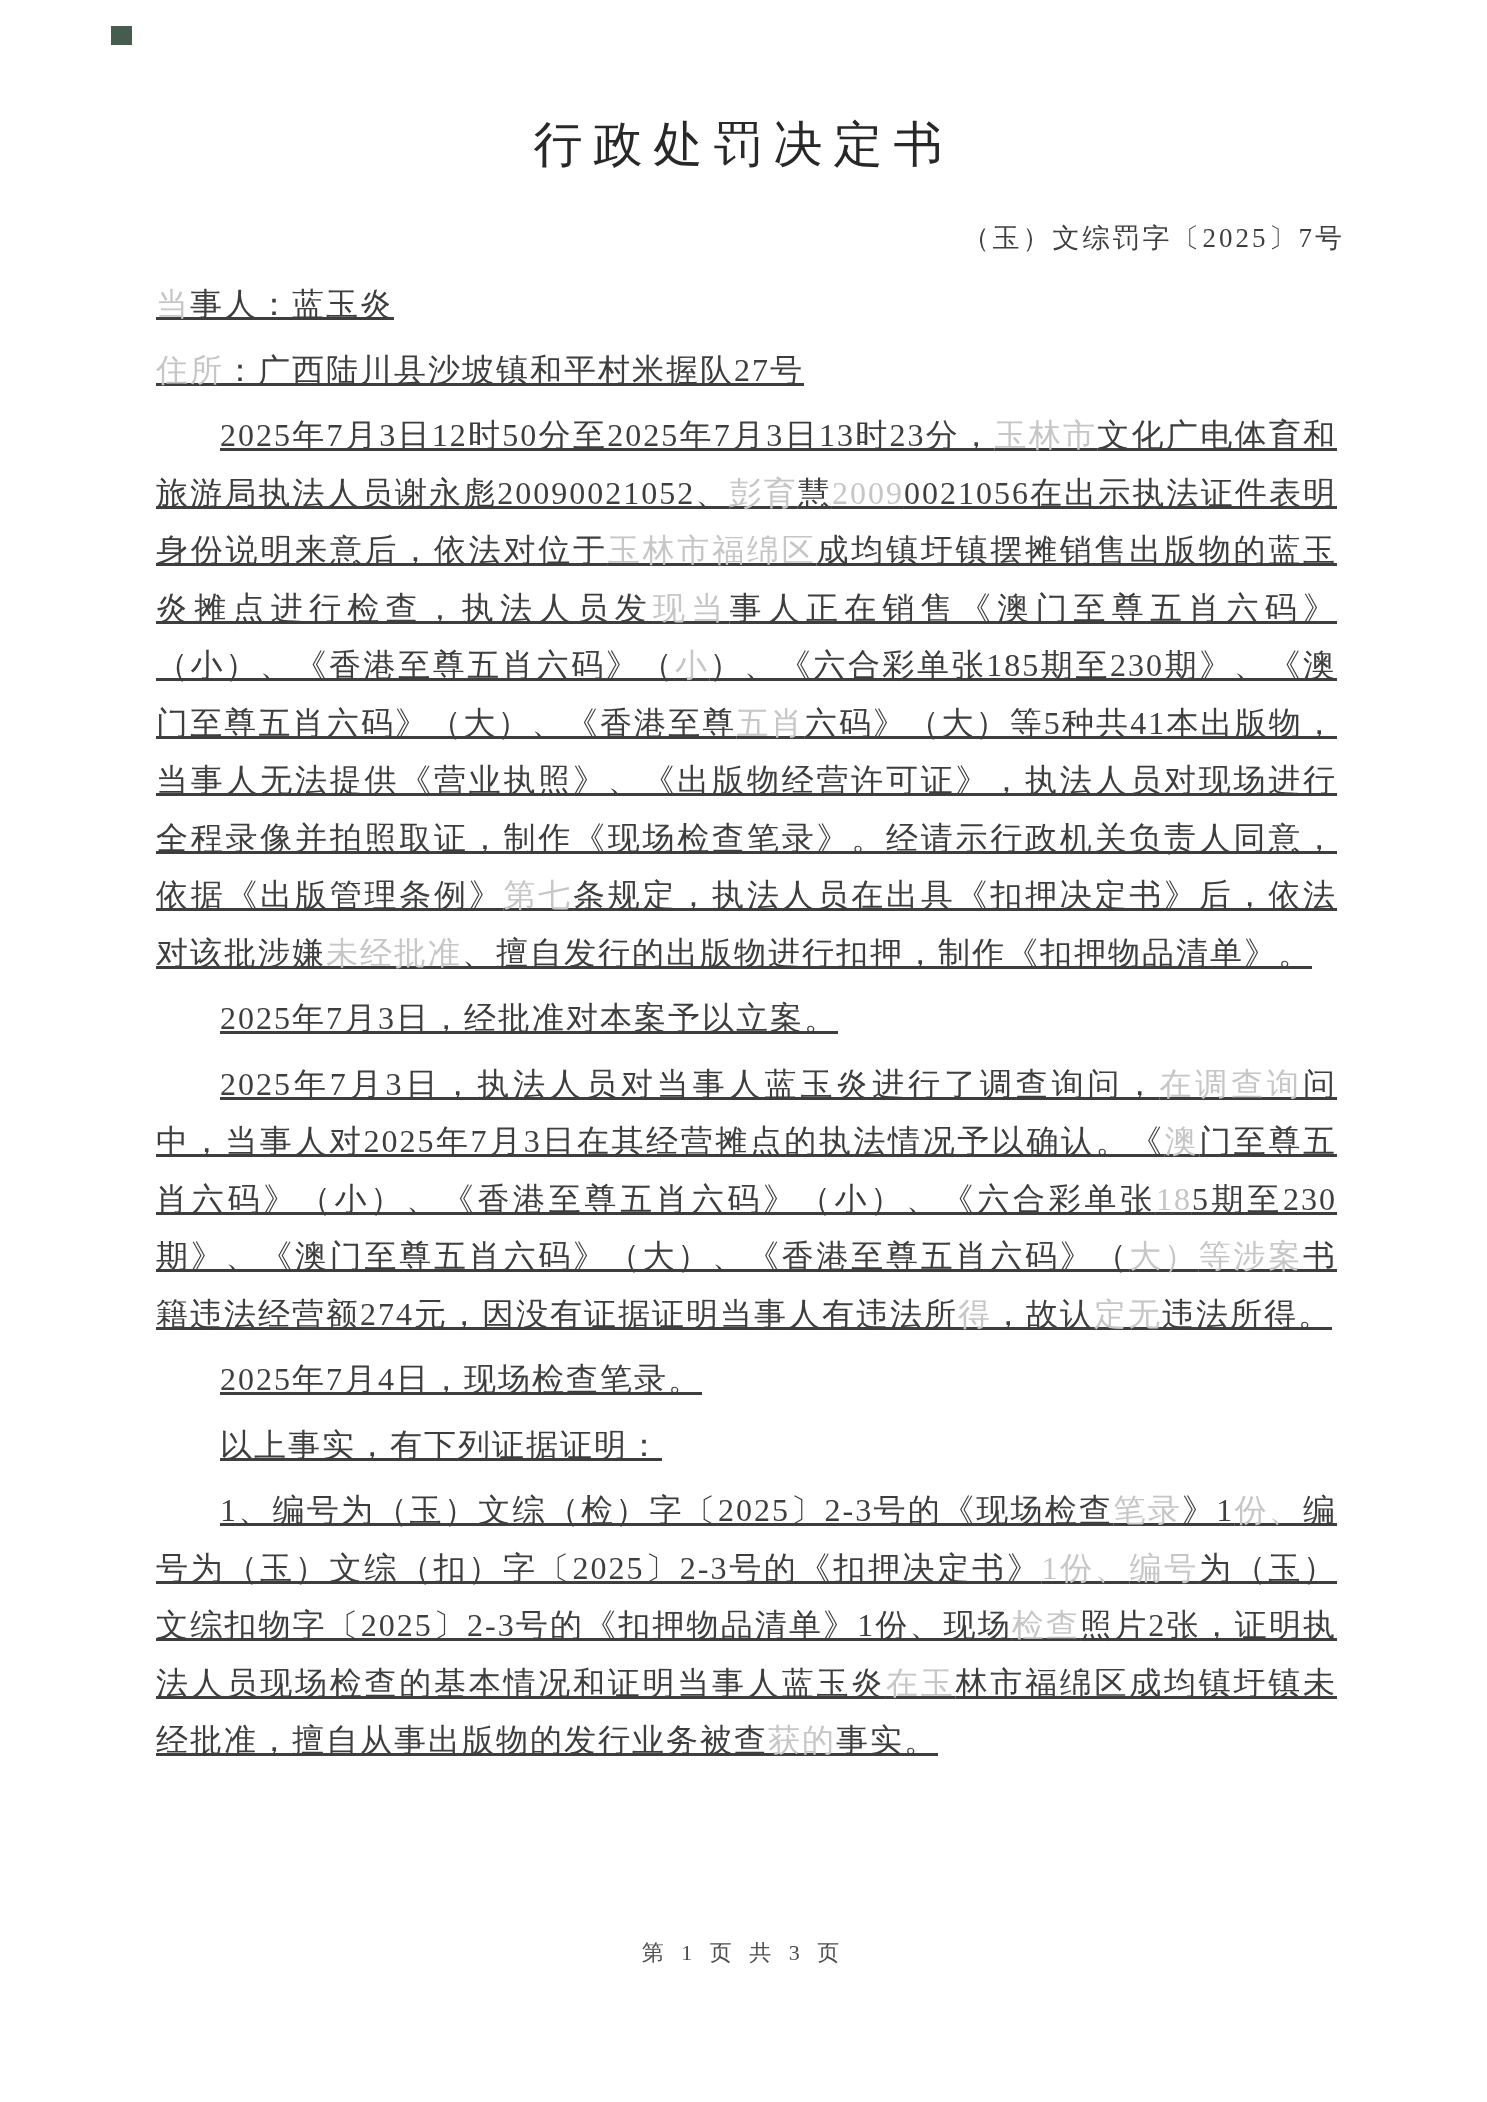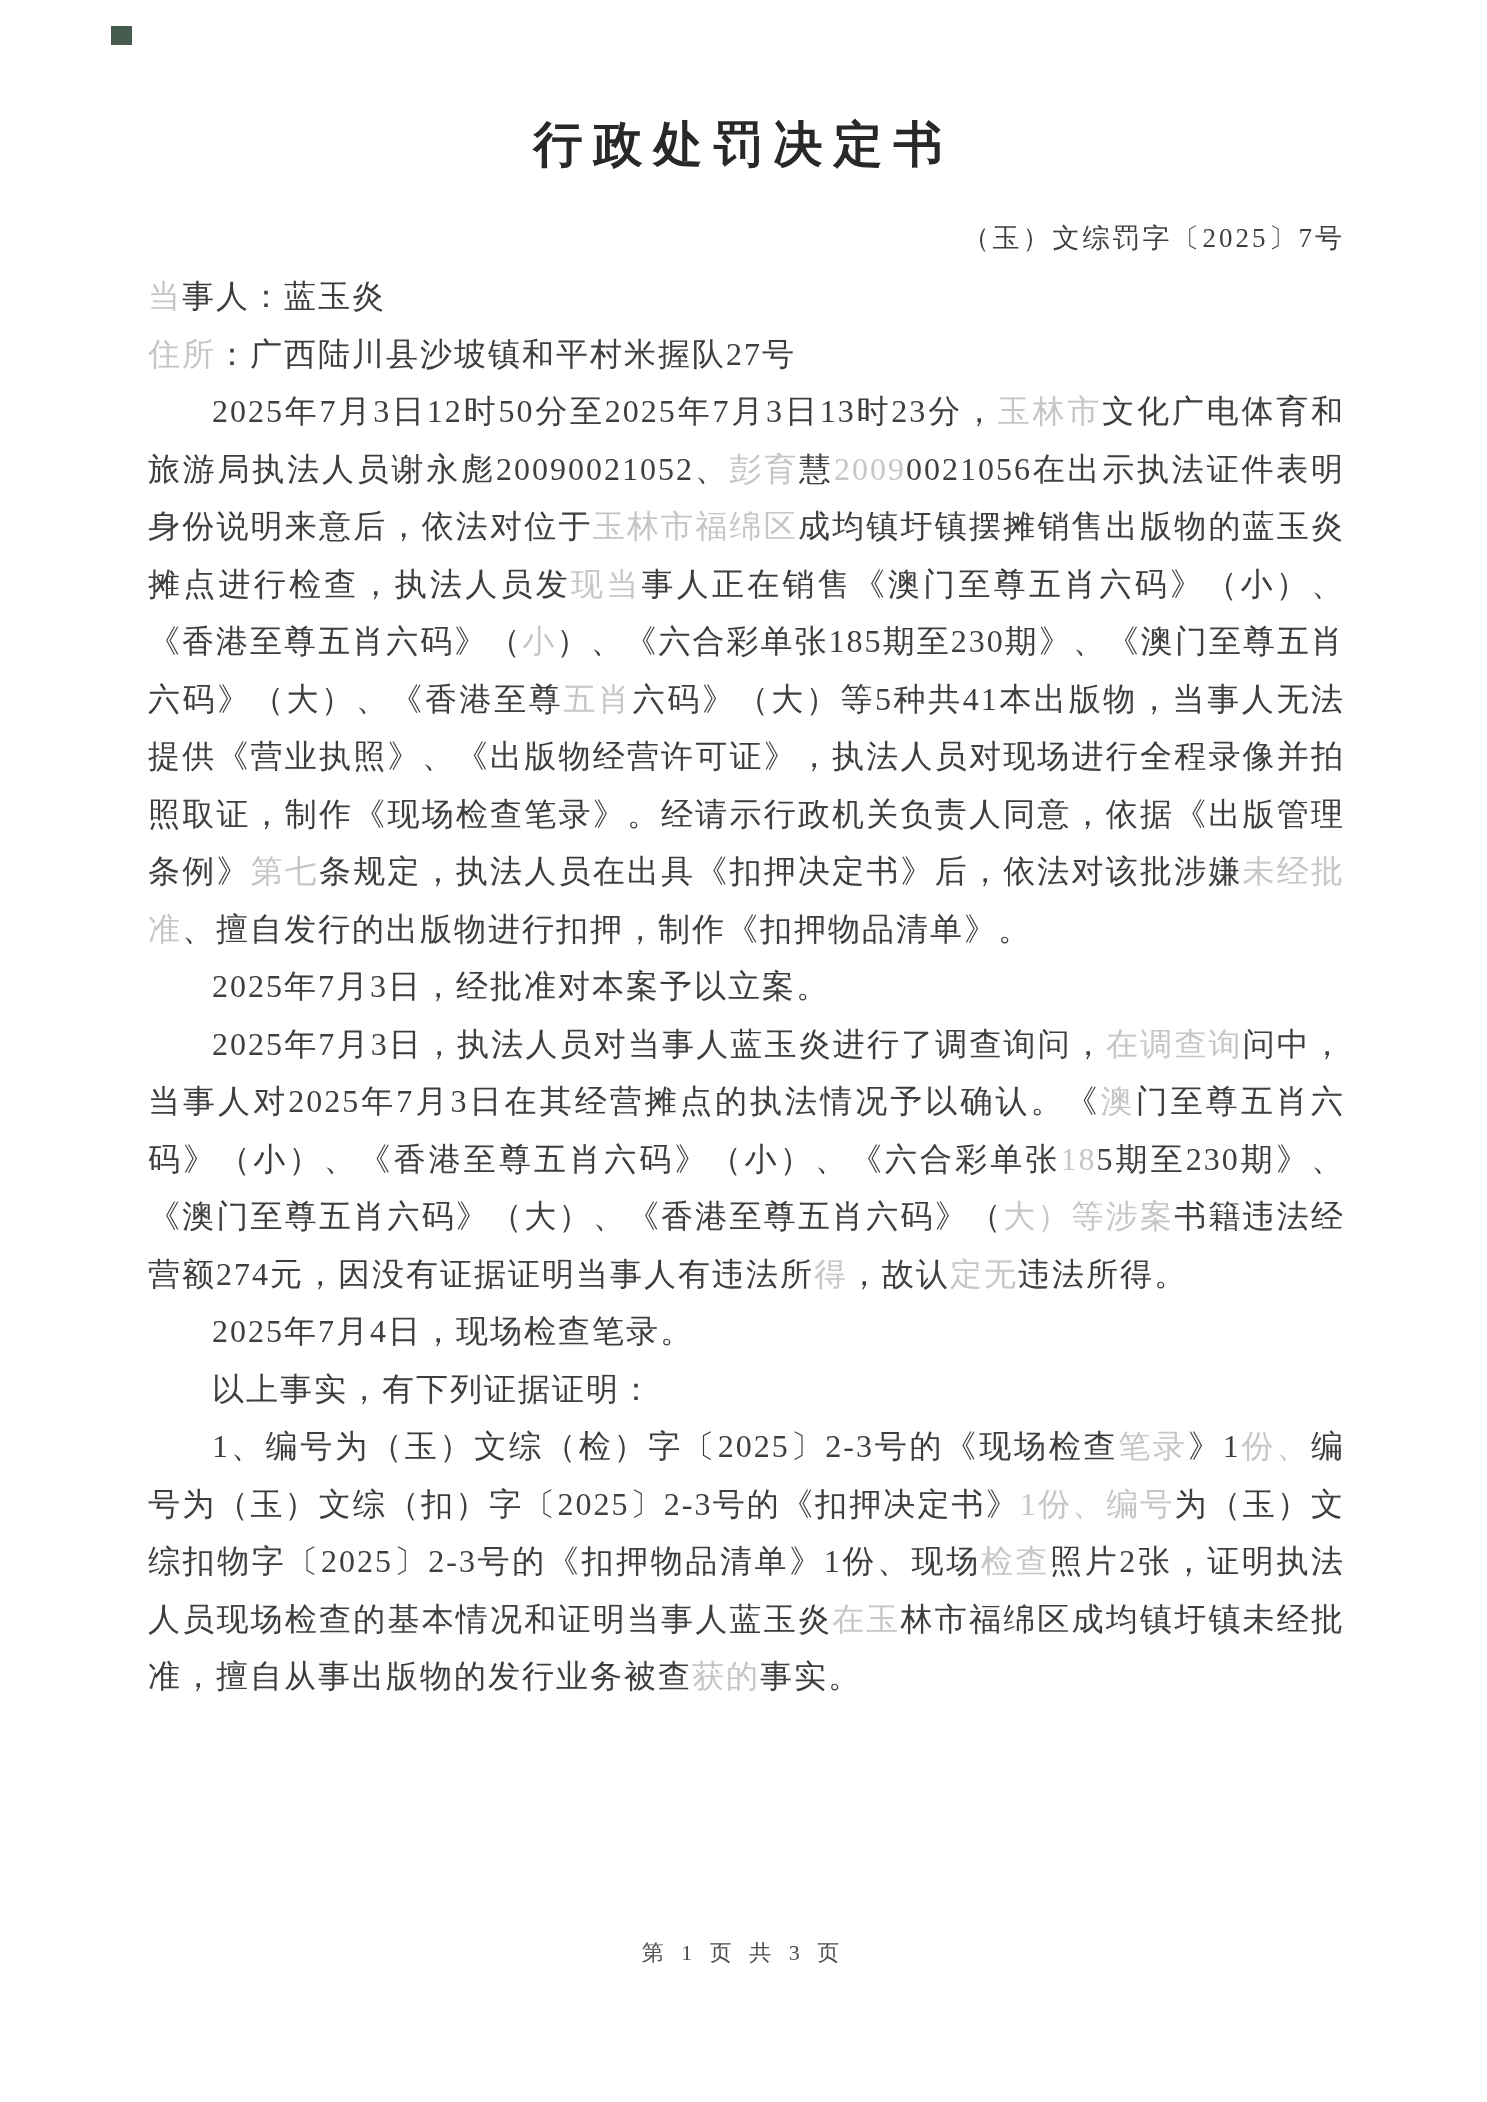--- a/index.html
+++ b/index.html
@@ -30,21 +30,21 @@
     opacity: 0.85;
   }
   .title {
     position: absolute;
     top: 112px;
     left: 0;
     width: 100%;
     margin: 0;
     text-align: center;
     font-size: 49px;
-    font-weight: 700;
+    font-weight: 400;
     letter-spacing: 11px;
     color: var(--title, #282828);
   }
   .doc-number {
     position: absolute;
     top: 220px;
     right: 142px;
     font-size: 27px;
     letter-spacing: 3px;
     color: var(--ink, #3e3e3e);
@@ -54,21 +54,21 @@
     top: 268px;
     left: 148px;
     width: 1197px;
     font-size: 32px;
     line-height: 57.5px;
     letter-spacing: 2px;
     text-align: justify;
     text-justify: inter-ideograph;
     color: var(--ink, #3e3e3e);
   }
-  .content p { margin: 0; }
+  .content p { margin: 8px; text-decoration: underline; }
   .party-line { text-indent: 0; }
   .para { text-indent: 2em; }
   .faded { color: var(--faded, #c6c6c6); }
   .footer {
     position: absolute;
     top: 1938px;
     left: 0;
     width: 100%;
     text-align: center;
     font-size: 22px;

